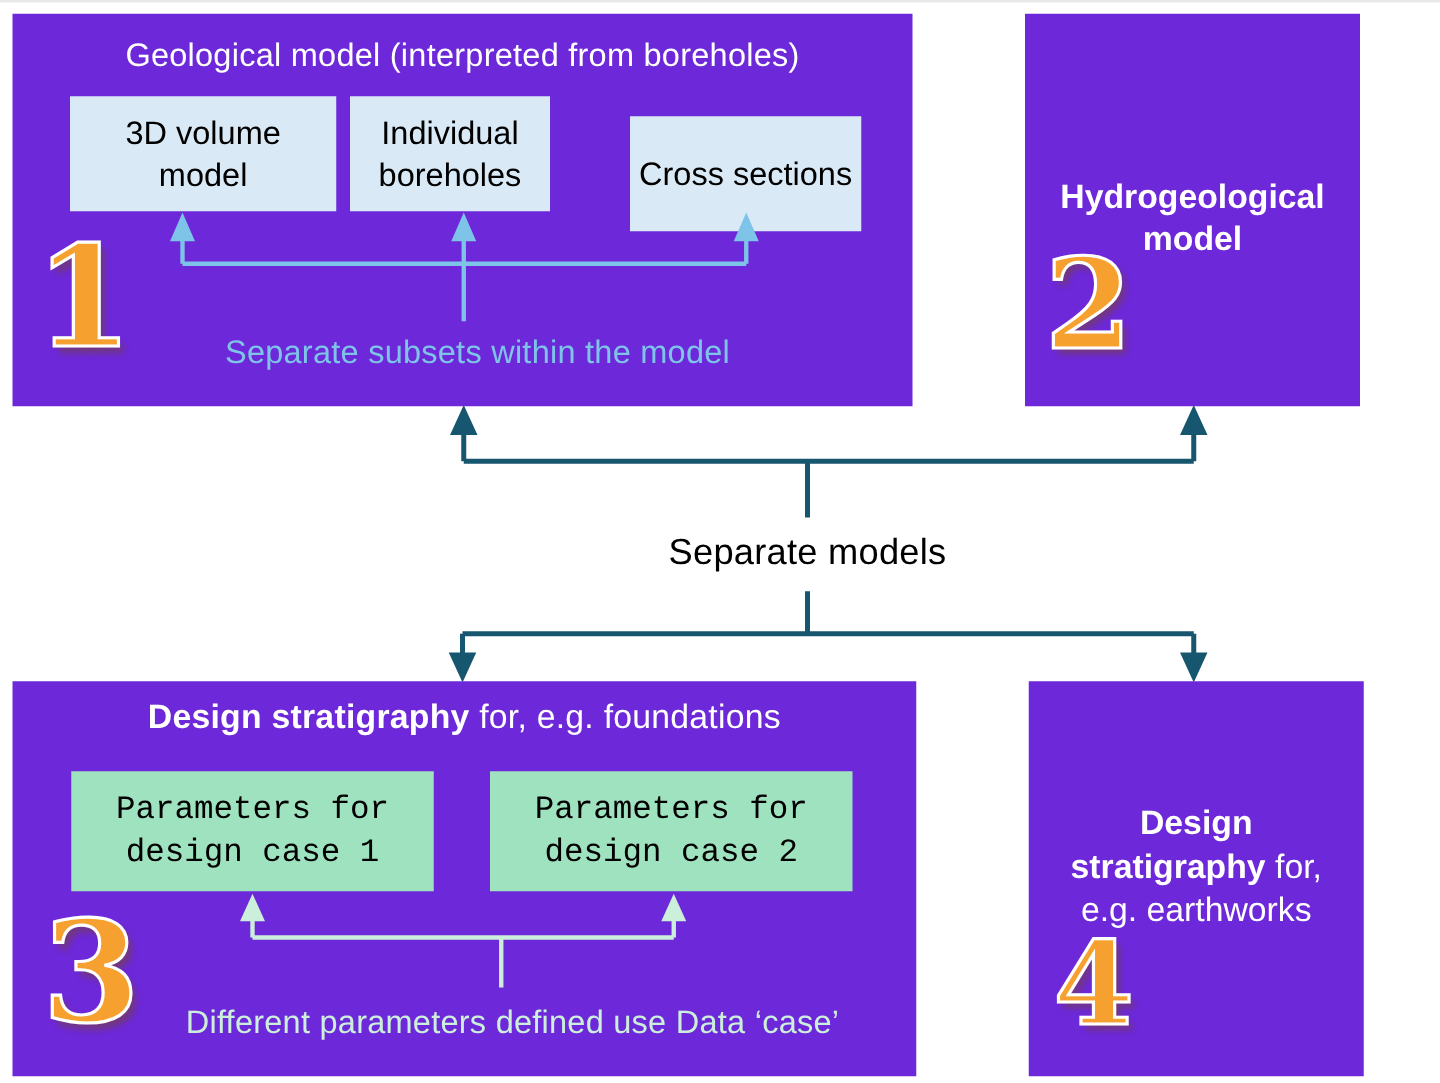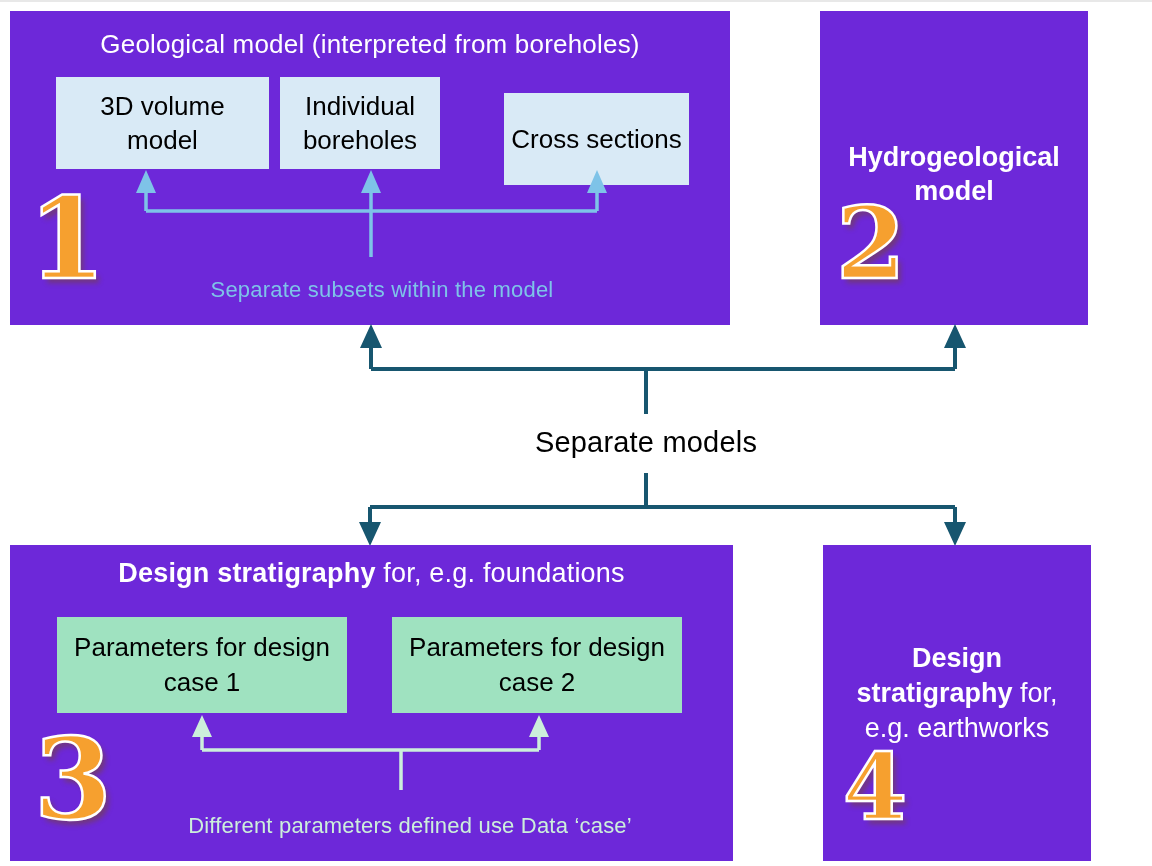--- a/index.html
+++ b/index.html
@@ -24,29 +24,29 @@
   .lightbox{
     position:absolute;background:#d9eaf6;display:flex;align-items:center;justify-content:center;
     text-align:center;color:#000;font-size:26px;line-height:1.32;padding:0 6px;box-sizing:border-box;
   }
   .lb-a{left:46px;top:66px;width:213px;height:92px;}
   .lb-b{left:270px;top:66px;width:160px;height:92px;}
   .lb-c{left:494px;top:82px;width:185px;height:92px;}
 
   .greenbox{
     position:absolute;background:#9fe2c0;display:flex;align-items:center;justify-content:center;
-    text-align:center;color:#000;font-size:26px;line-height:1.35;padding:0 8px;box-sizing:border-box;
+    text-align:center;color:#000;font-size:26px;line-height:1.35;padding:0 8px;box-sizing:border-box;font-family:Liberation Mono, monospace;
   }
   .gb-a{left:47px;top:72px;width:290px;height:96px;}
   .gb-b{left:382px;top:72px;width:290px;height:96px;}
 
   .bracket{position:absolute;left:0;top:0;}
 
   .caption{
-    position:absolute;text-align:center;font-size:22px;letter-spacing:0.2px;white-space:nowrap;margin-top:11px;
+    position:absolute;text-align:center;font-size:26px;letter-spacing:0.2px;white-space:nowrap;
   }
   .cap1{left:112px;top:255px;width:520px;color:#7ec3e8;}
   .cap3{left:130px;top:257px;width:540px;color:#ccefdb;}
 
   .p2-title{
     position:absolute;left:50%;top:130px;transform:translateX(-50%);
     width:250px;text-align:center;color:#fff;font-size:27px;font-weight:bold;line-height:1.25;
   }
   .p4-title{
     position:absolute;left:50%;top:96px;transform:translateX(-50%);

